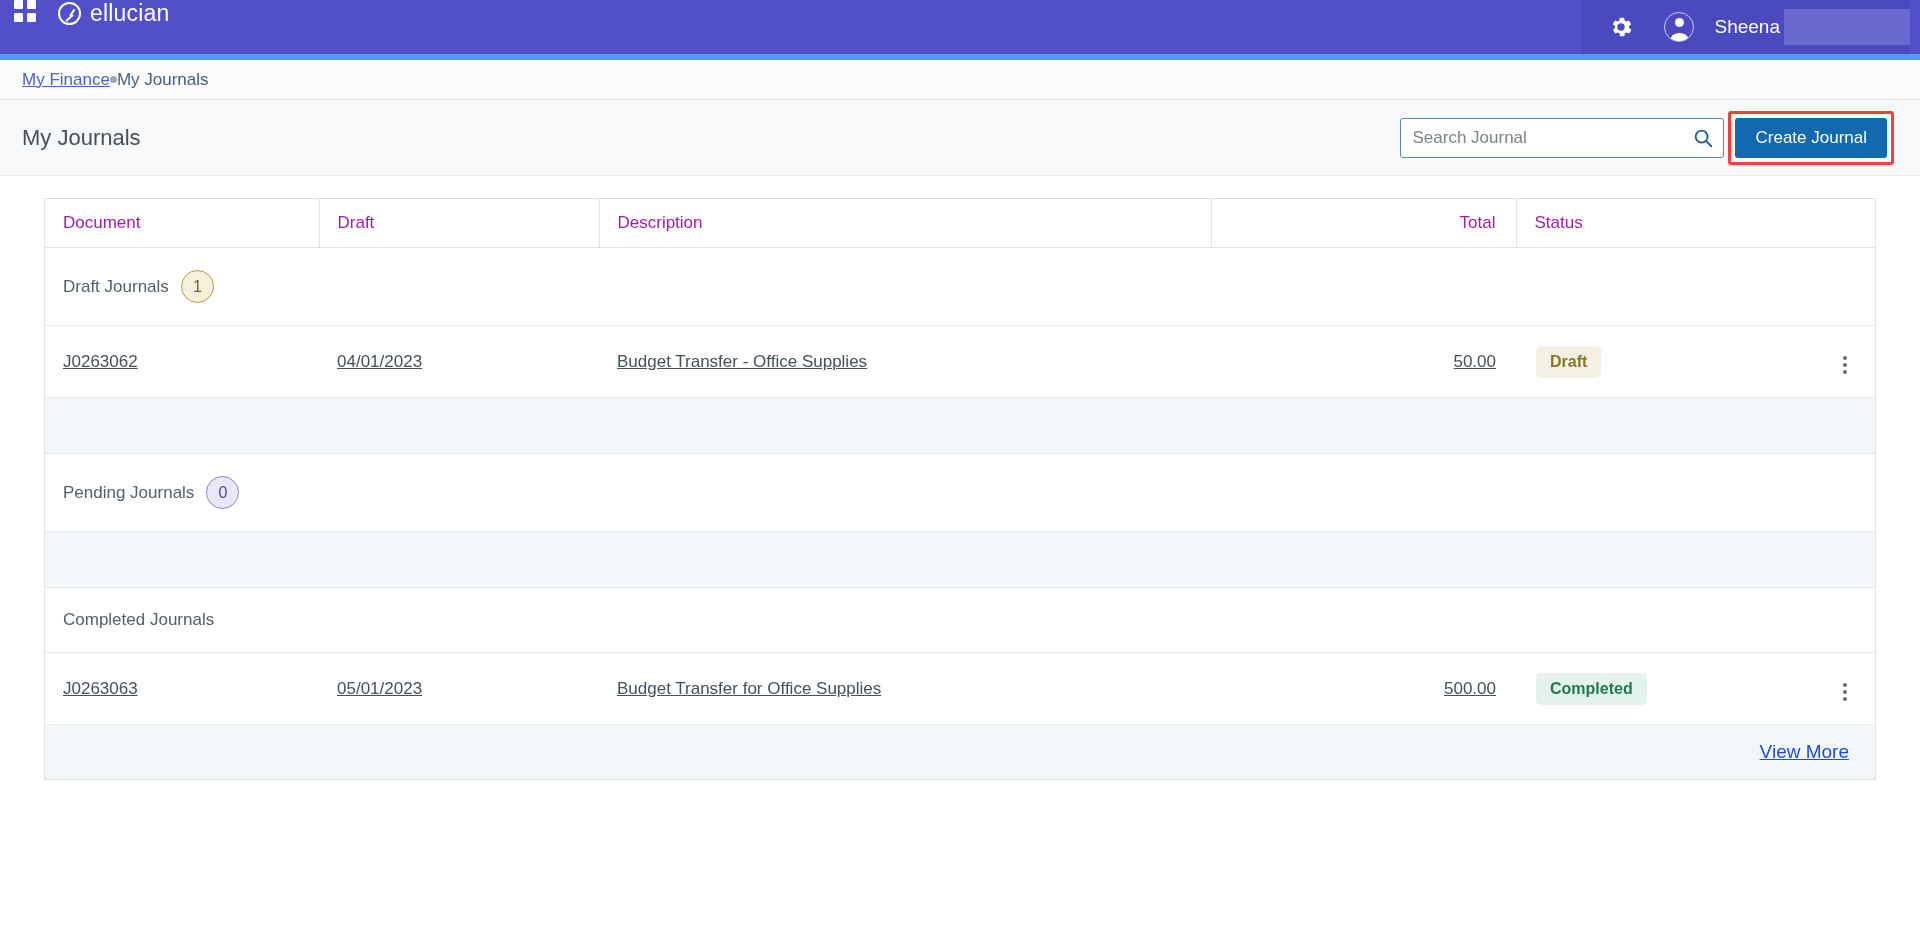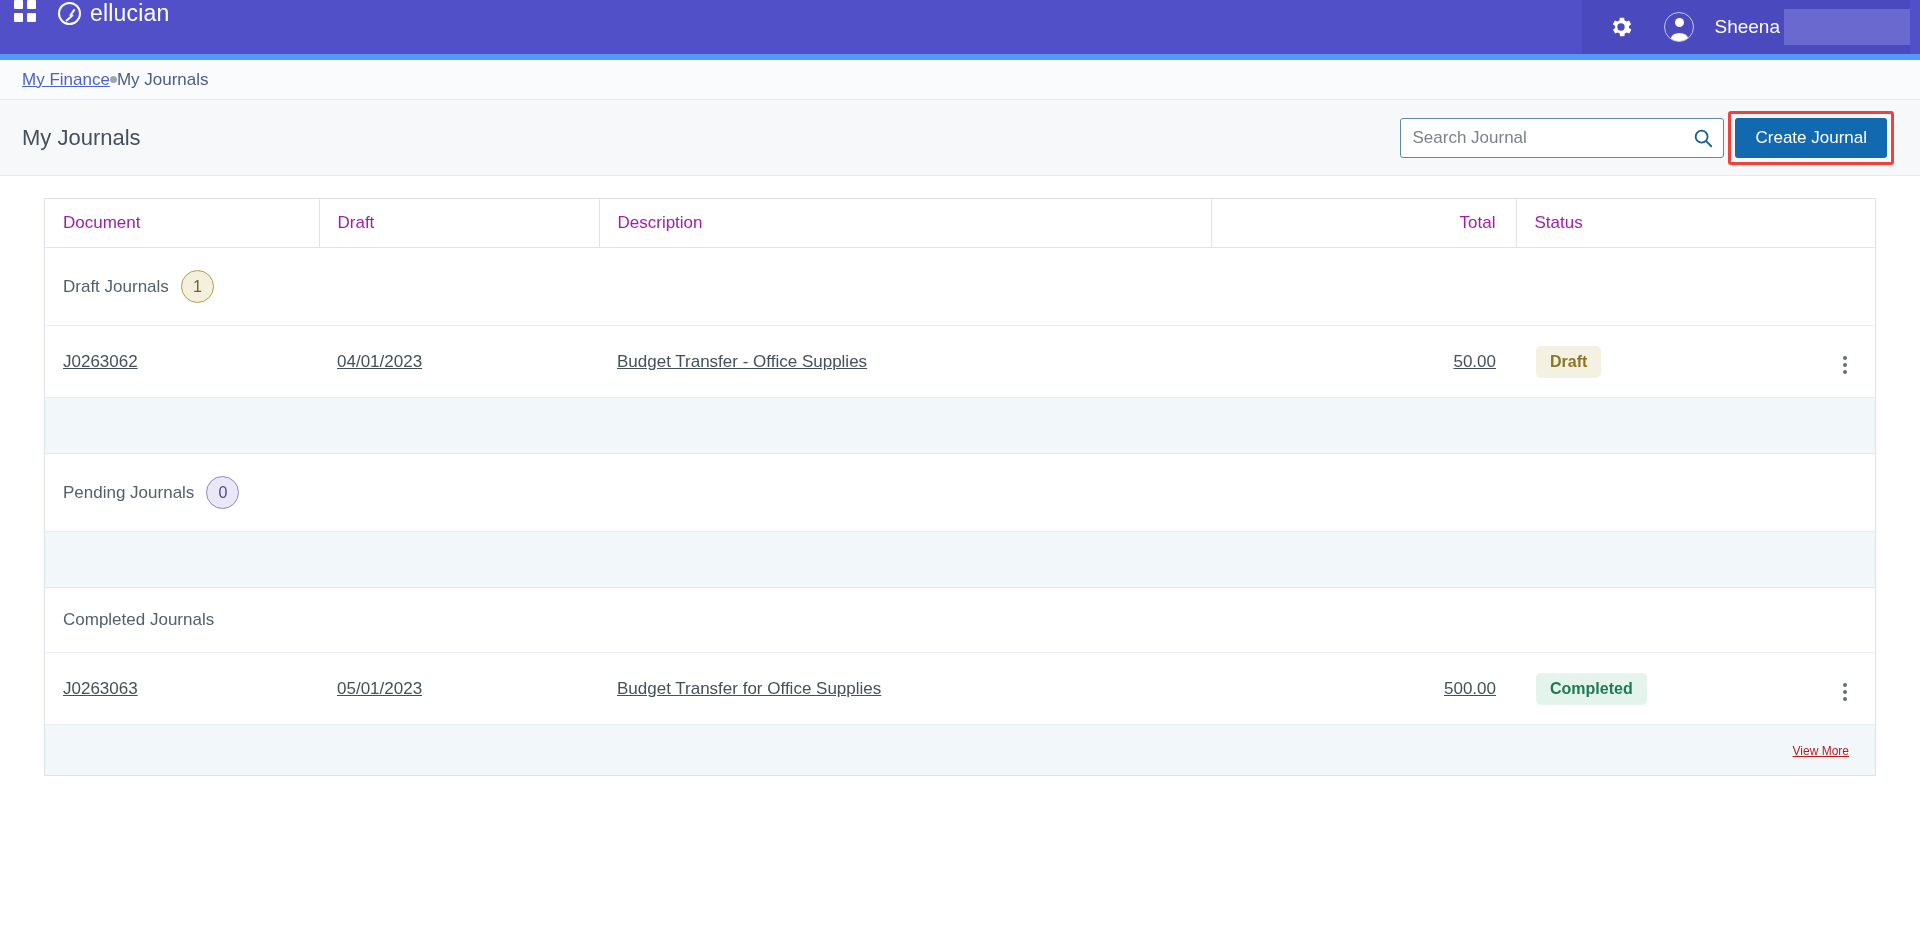--- a/index.html
+++ b/index.html
@@ -349,22 +349,22 @@
     padding: 0;
   }
 
   .footer-row td {
     background: #f2f7fa;
     padding: 16px 26px 16px 0;
     text-align: right;
     border-top: 1px solid #e0e6ec;
   }
   .view-more {
-    font-size: 12px;
-    color: #b91c1c;
+    font-size: 19px;
+    color: #1d4ed8;
     text-decoration: underline;
     cursor: pointer;
   }
 </style>
 </head>
 <body>
 
 <div class="app-header">
   <div class="grid-icon">
     <span></span>

